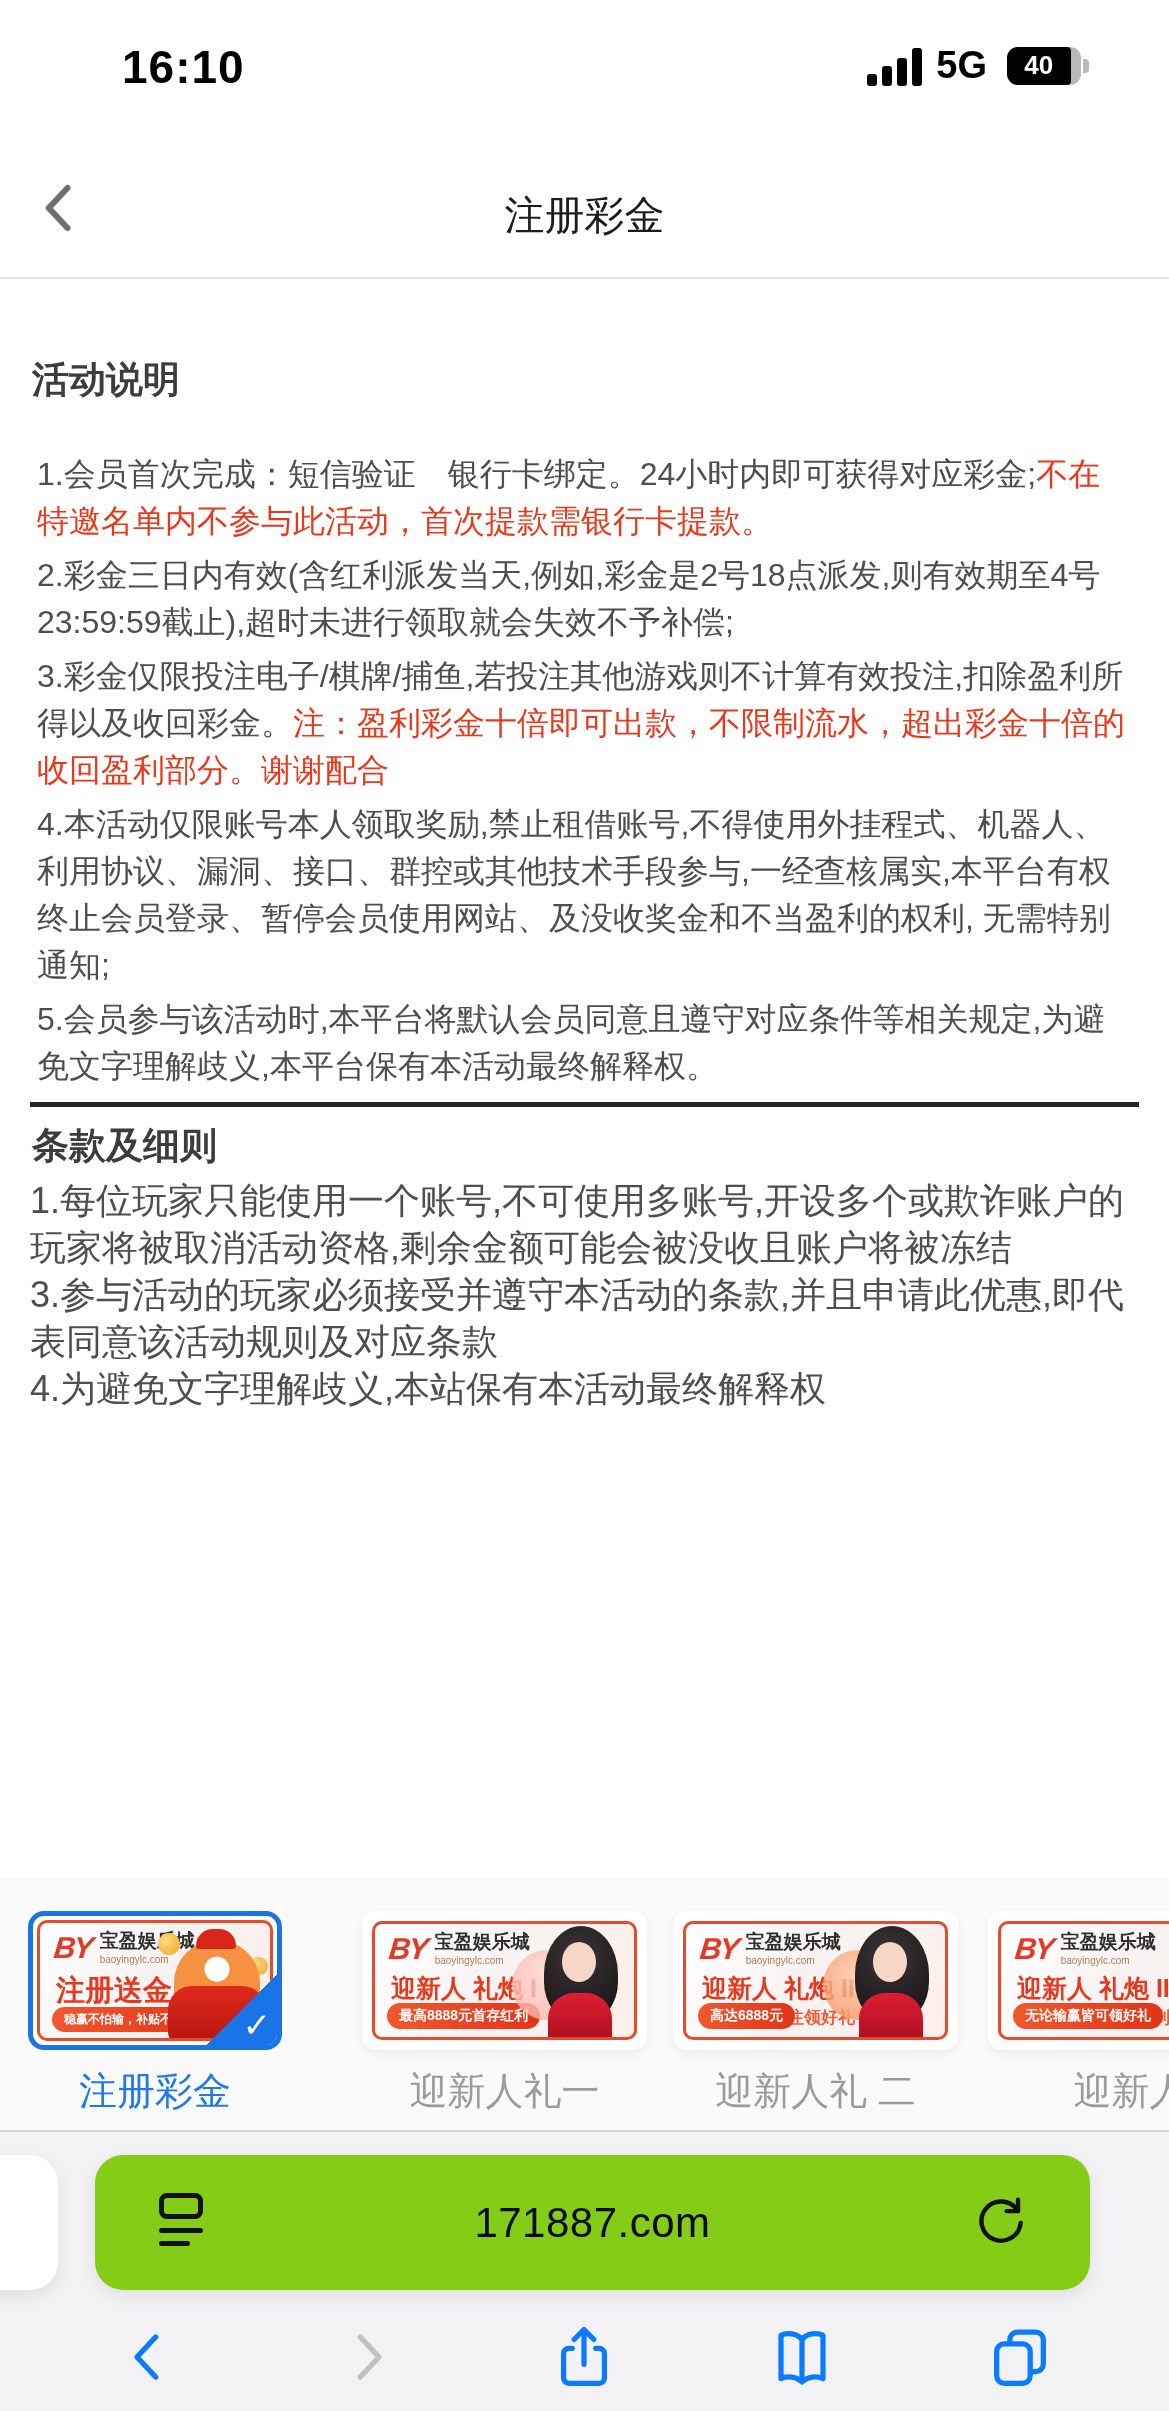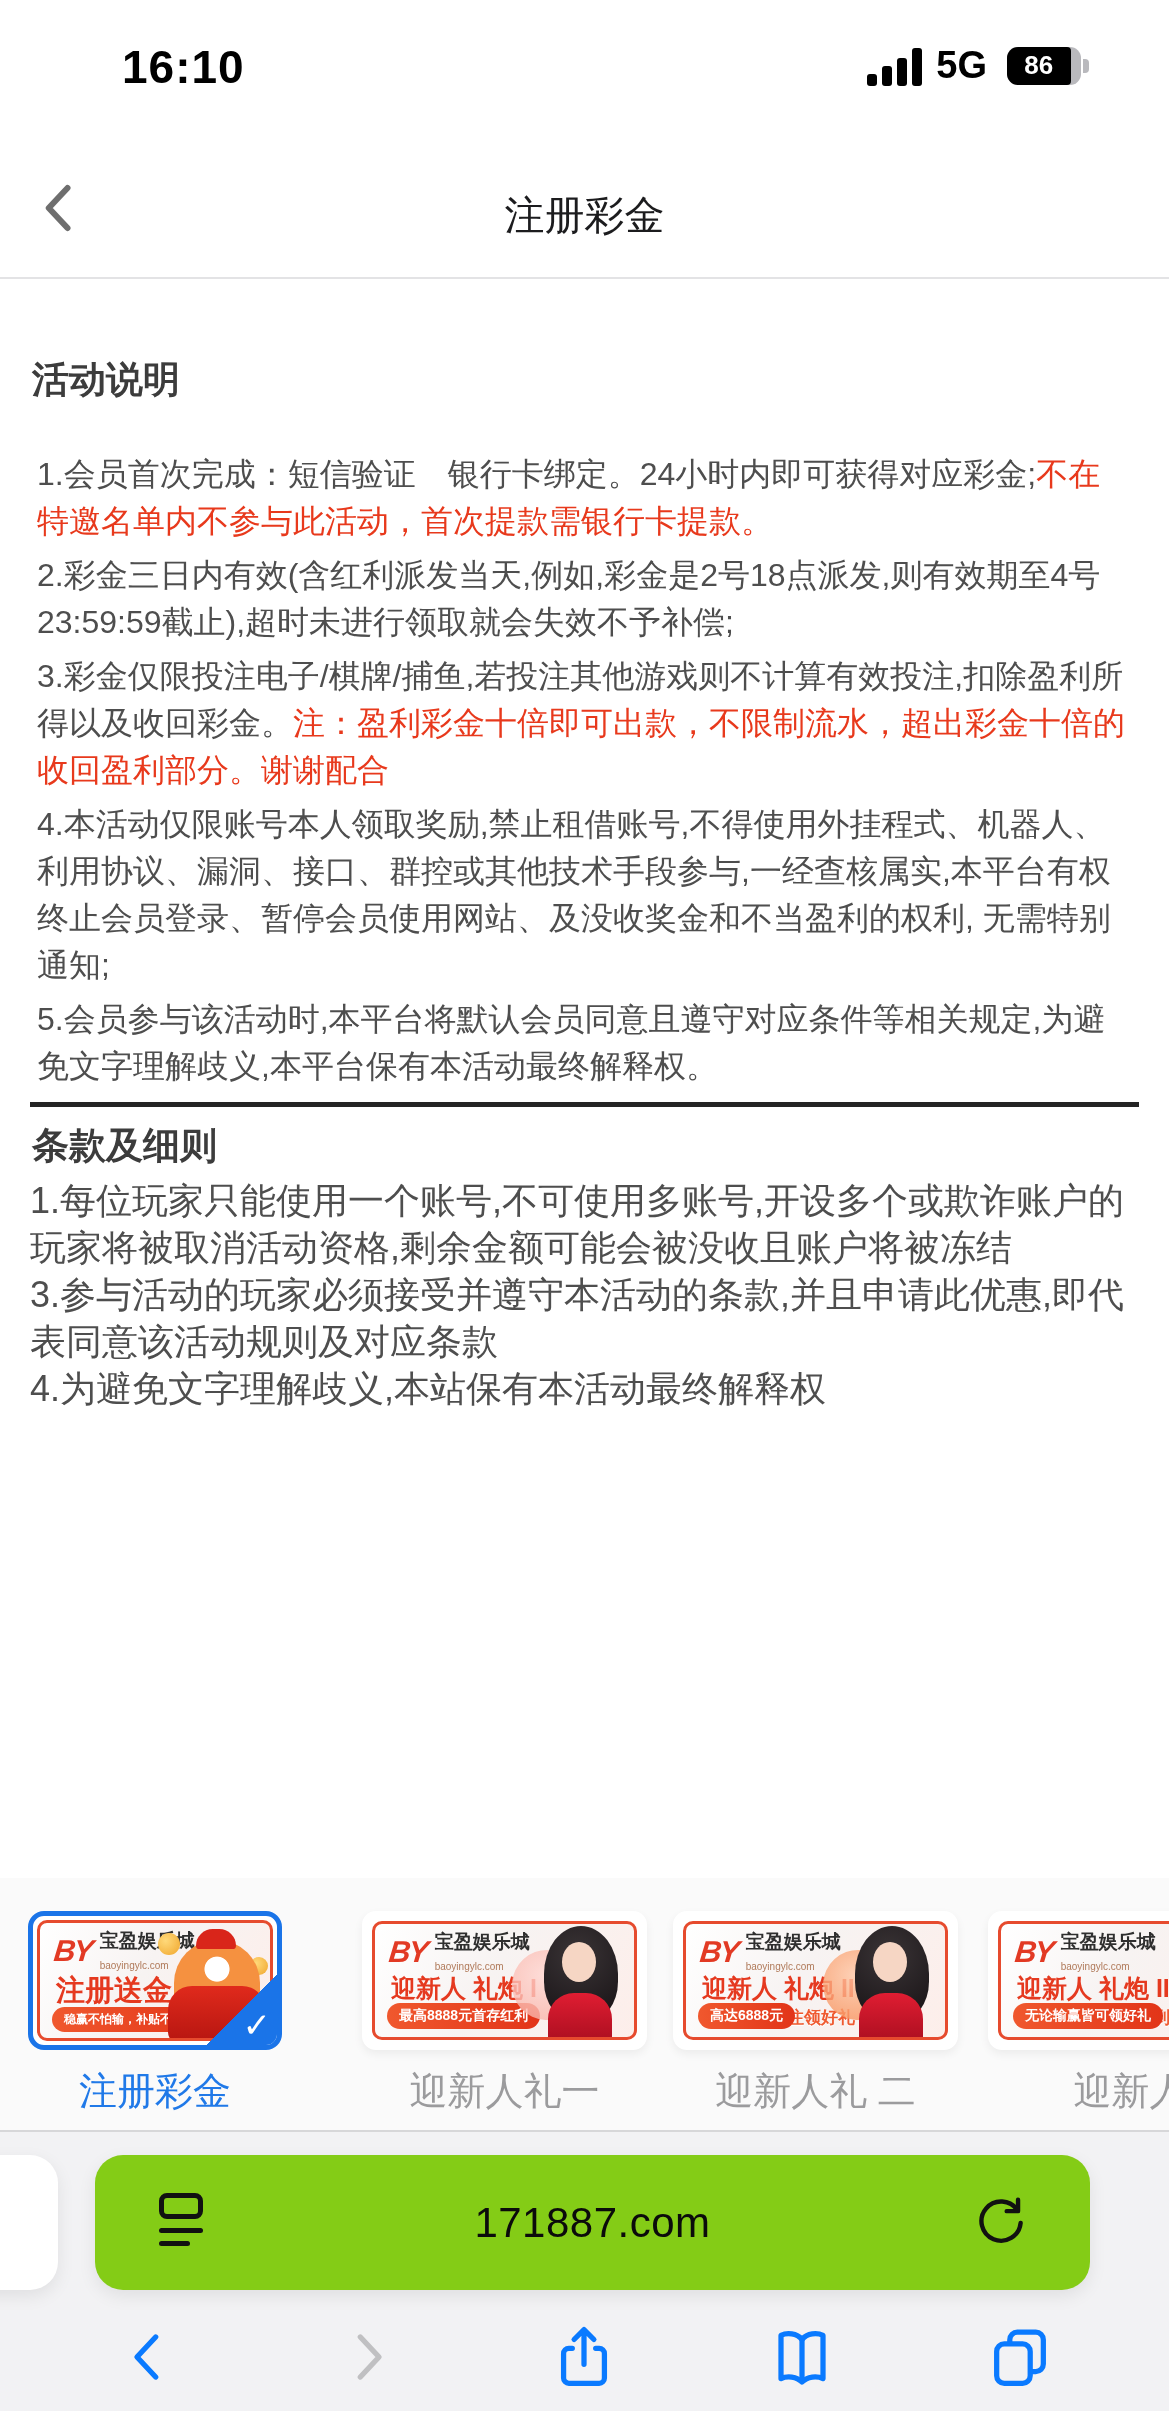--- a/index.html
+++ b/index.html
@@ -45,21 +45,21 @@
   .slide .label{margin-top:16px;text-align:center;font-size:38px;color:#9b9b9d;}
   .slide.selected .label{color:#2079e8;font-weight:500;}
   .ring{box-sizing:border-box;width:254px;height:139px;border:5px solid #1a74e8;border-radius:16px;background:#fff;padding:4px;position:relative;overflow:hidden;}
   .card{box-sizing:border-box;width:285px;height:139px;background:#fff;border-radius:14px;padding:10px;box-shadow:0 4px 10px rgba(0,0,0,0.06);}
   .banner{box-sizing:border-box;position:relative;width:100%;height:100%;border:3px solid #e64b2e;border-radius:10px;overflow:hidden;
     background:linear-gradient(120deg,#ffffff 0%,#f7f3f2 45%,#fdeeea 100%);}
   .b-logo{position:absolute;left:14px;top:8px;display:flex;align-items:center;gap:8px;}
   .by{font-size:30px;font-weight:800;font-style:italic;color:#e23a24;letter-spacing:-2px;transform:skewX(-6deg);}
   .brandcol{display:flex;flex-direction:column;line-height:1;}
   .brand{font-size:19px;font-weight:700;color:#2f2f2f;}
-  .burl{font-size:10px;color:#b07a5a;margin-top:11px;}
+  .burl{font-size:10px;color:#b07a5a;margin-top:5px;}
   .b-title{position:absolute;left:16px;top:48px;font-size:25px;font-weight:800;color:#e5391f;}
   .b-sub{position:absolute;left:16px;top:82px;font-size:17px;font-weight:700;color:#ef5a30;text-shadow:0 1px 0 #fff;}
   .b-pill{position:absolute;left:12px;bottom:8px;padding:4px 12px;border-radius:15px;
     background:linear-gradient(90deg,#f0582e,#e23418);color:#fff;font-size:14px;font-weight:700;white-space:nowrap;}
   .b-art{position:absolute;right:0;top:0;bottom:0;width:46%;pointer-events:none;}
   
   .coin{position:absolute;border-radius:50%;background:radial-gradient(circle at 35% 35%,#ffd97a,#f0a62c);}
   .tiger{position:absolute;right:10px;bottom:-6px;width:86px;height:104px;border-radius:46px 46px 20px 20px;
     background:radial-gradient(circle at 50% 28%,#fff 0 14%,#f59140 15% 60%,#e85a20 100%);}
   .tiger-jacket{position:absolute;right:4px;bottom:-6px;width:98px;height:58px;border-radius:24px 24px 12px 12px;
@@ -102,21 +102,21 @@
     <div class="sb-signal">
         <i></i>
         <i></i>
         <i></i>
         <i></i>
       </div>
     <div class="sb-net">5G</div>
     <div class="sb-batt">
       <div class="shell"></div>
       <div class="fill"></div>
-      <div class="pct">86</div>
+      <div class="pct">40</div>
       <div class="nub"></div>
     </div>
   </div>
 </div>
 
 <div class="navbar">
   <svg class="nav-back" viewBox="0 0 24 24">
     <path d="M15 4 L7.5 12 L15 20" fill="none" stroke="#6e6e6e" stroke-width="2.4" stroke-linecap="round" stroke-linejoin="round"></path>
   </svg>
   <div class="nav-title">注册彩金</div>

